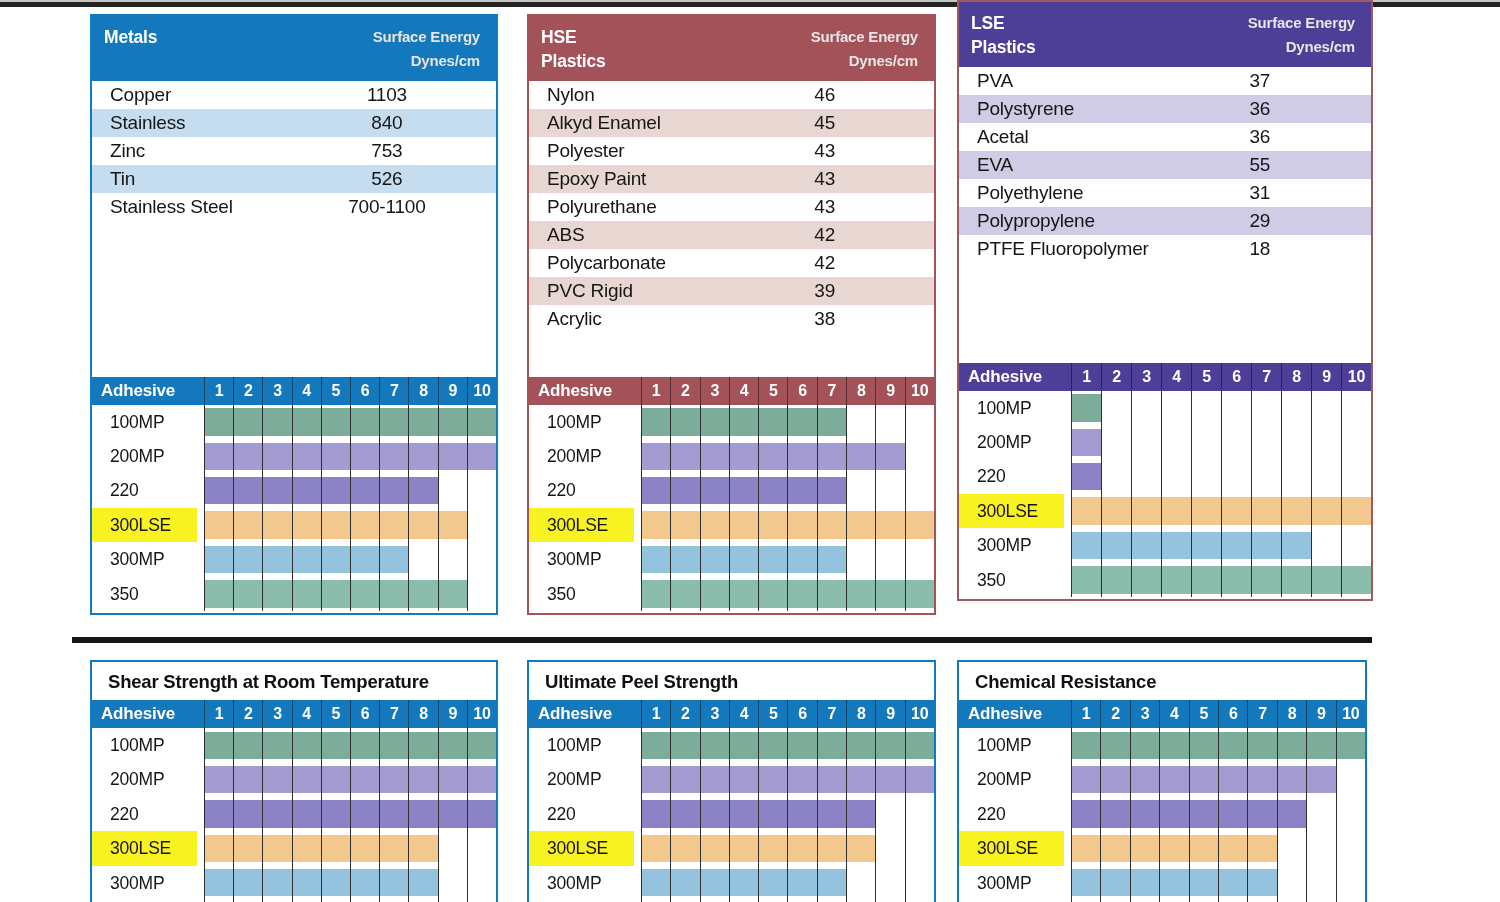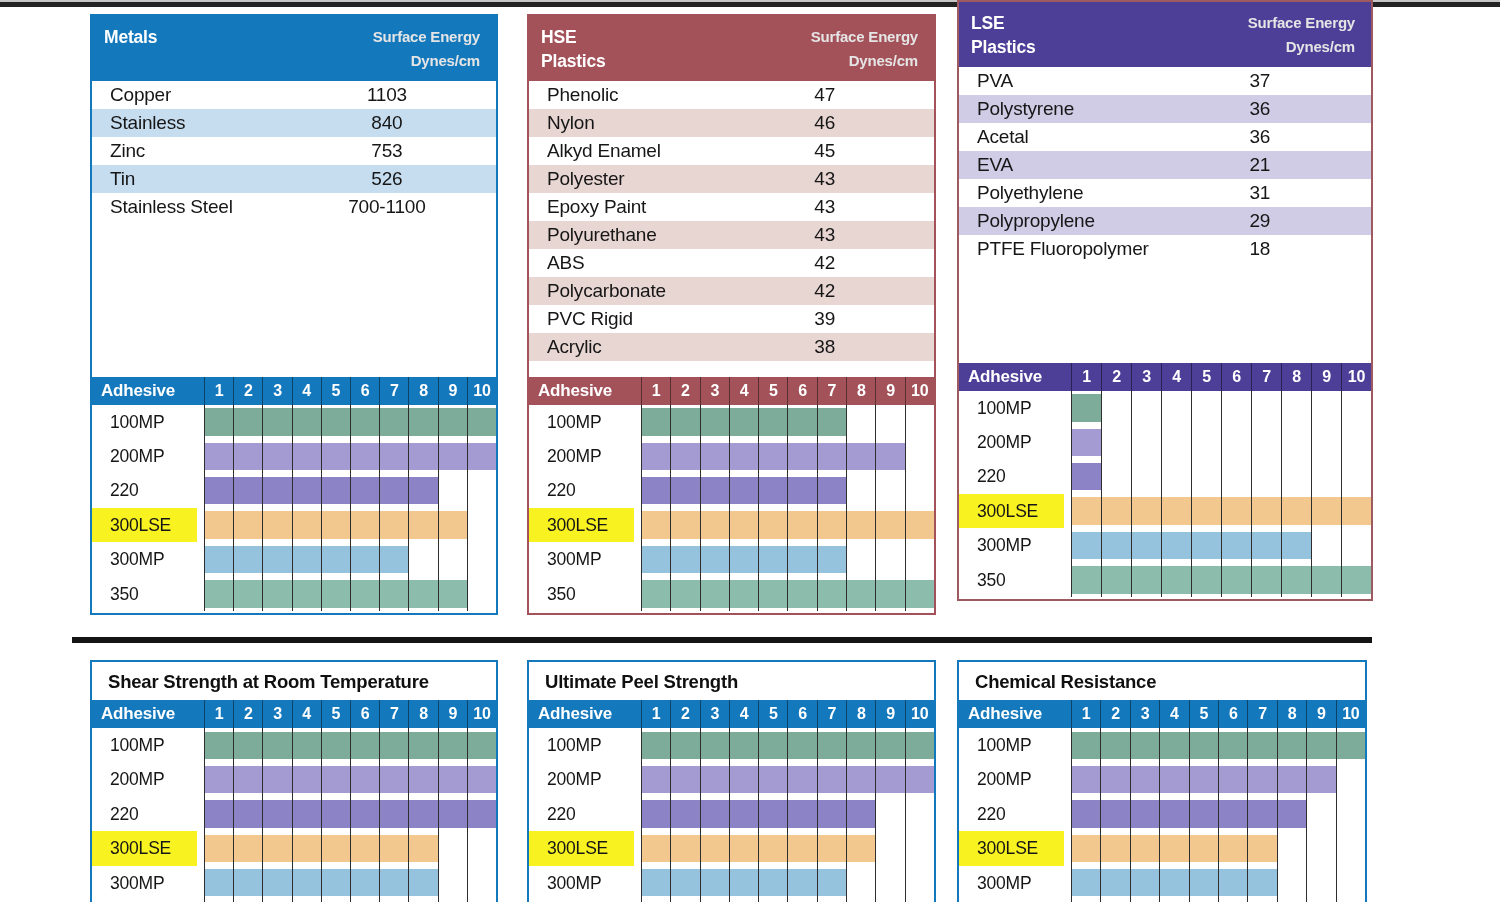--- a/index.html
+++ b/index.html
@@ -235,24 +235,20 @@
       <span>HSE</span>
       <span>Plastics</span>
     </div>
     <div class="punit">
       <span>Surface Energy</span>
       <span>Dynes/cm</span>
     </div>
   </header>
   <div class="tbl">
       <div class="trow">
-        <div class="nm">Phenolic</div>
-        <div class="val">47</div>
-      </div>
-      <div class="trow">
         <div class="nm">Nylon</div>
         <div class="val">46</div>
       </div>
       <div class="trow">
         <div class="nm">Alkyd Enamel</div>
         <div class="val">45</div>
       </div>
       <div class="trow">
         <div class="nm">Polyester</div>
         <div class="val">43</div>
@@ -428,21 +424,21 @@
       <div class="trow">
         <div class="nm">Polystyrene</div>
         <div class="val">36</div>
       </div>
       <div class="trow">
         <div class="nm">Acetal</div>
         <div class="val">36</div>
       </div>
       <div class="trow">
         <div class="nm">EVA</div>
-        <div class="val">21</div>
+        <div class="val">55</div>
       </div>
       <div class="trow">
         <div class="nm">Polyethylene</div>
         <div class="val">31</div>
       </div>
       <div class="trow">
         <div class="nm">Polypropylene</div>
         <div class="val">29</div>
       </div>
       <div class="trow">

